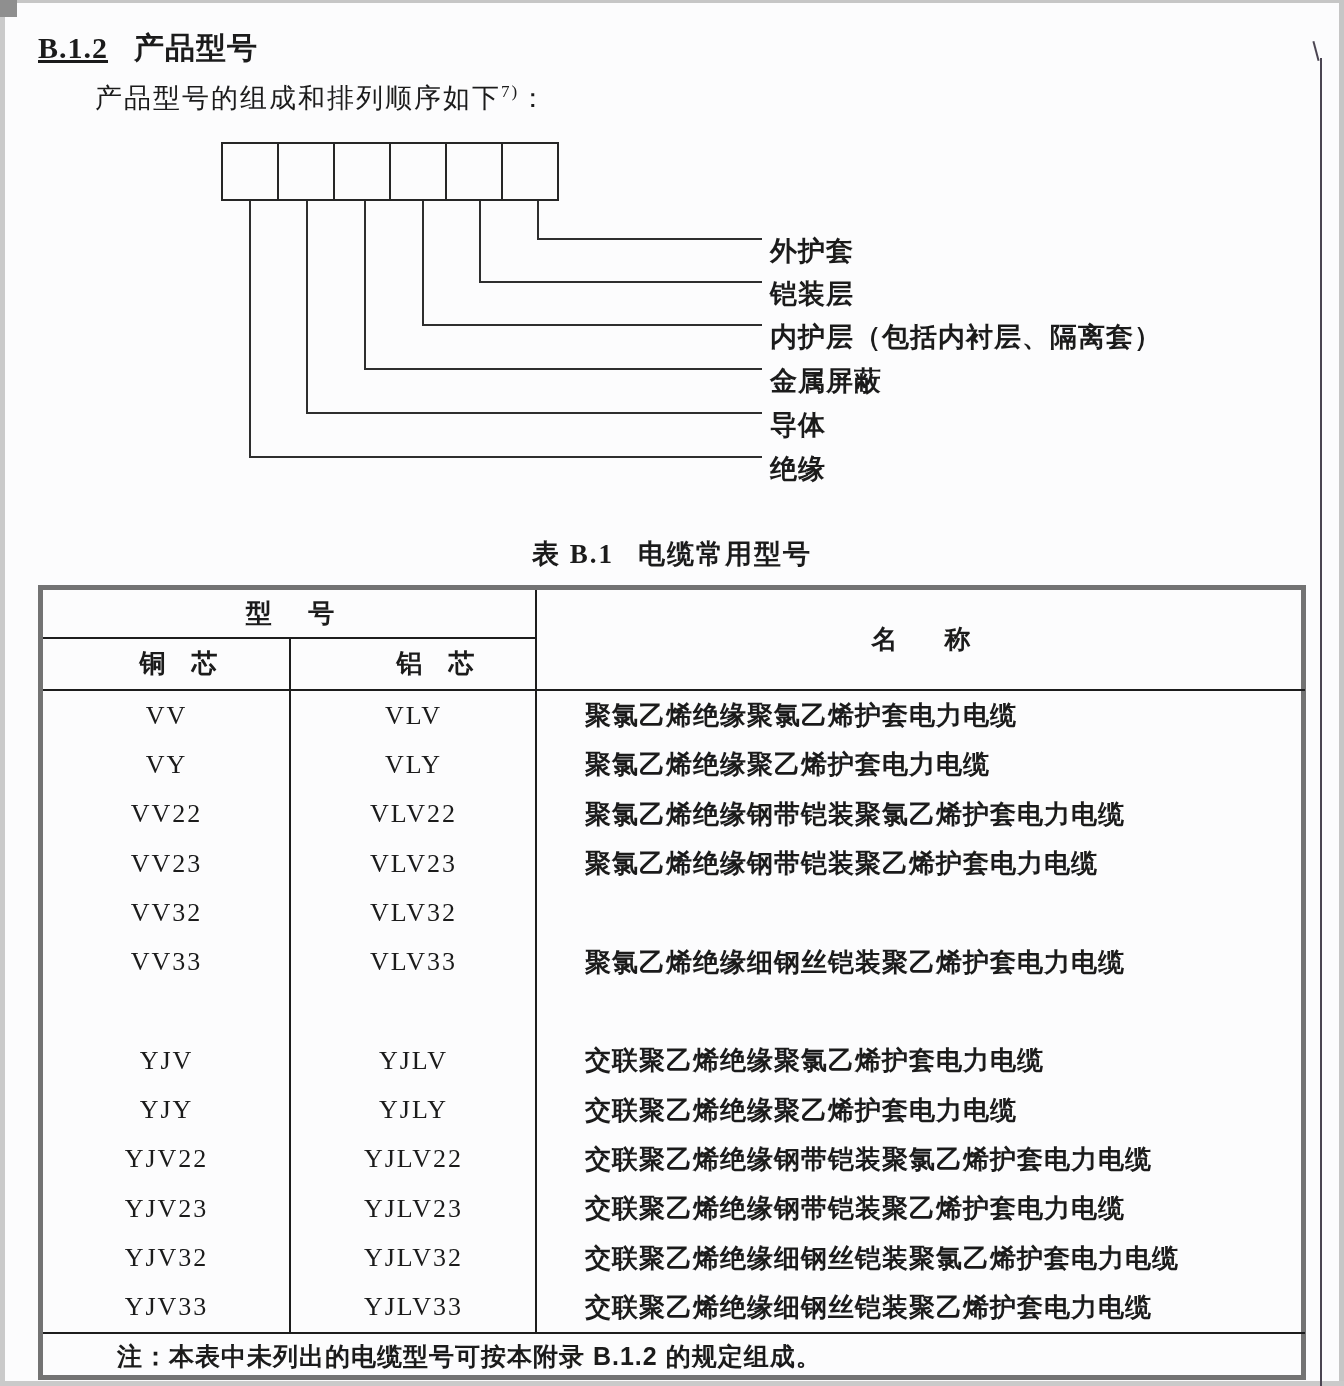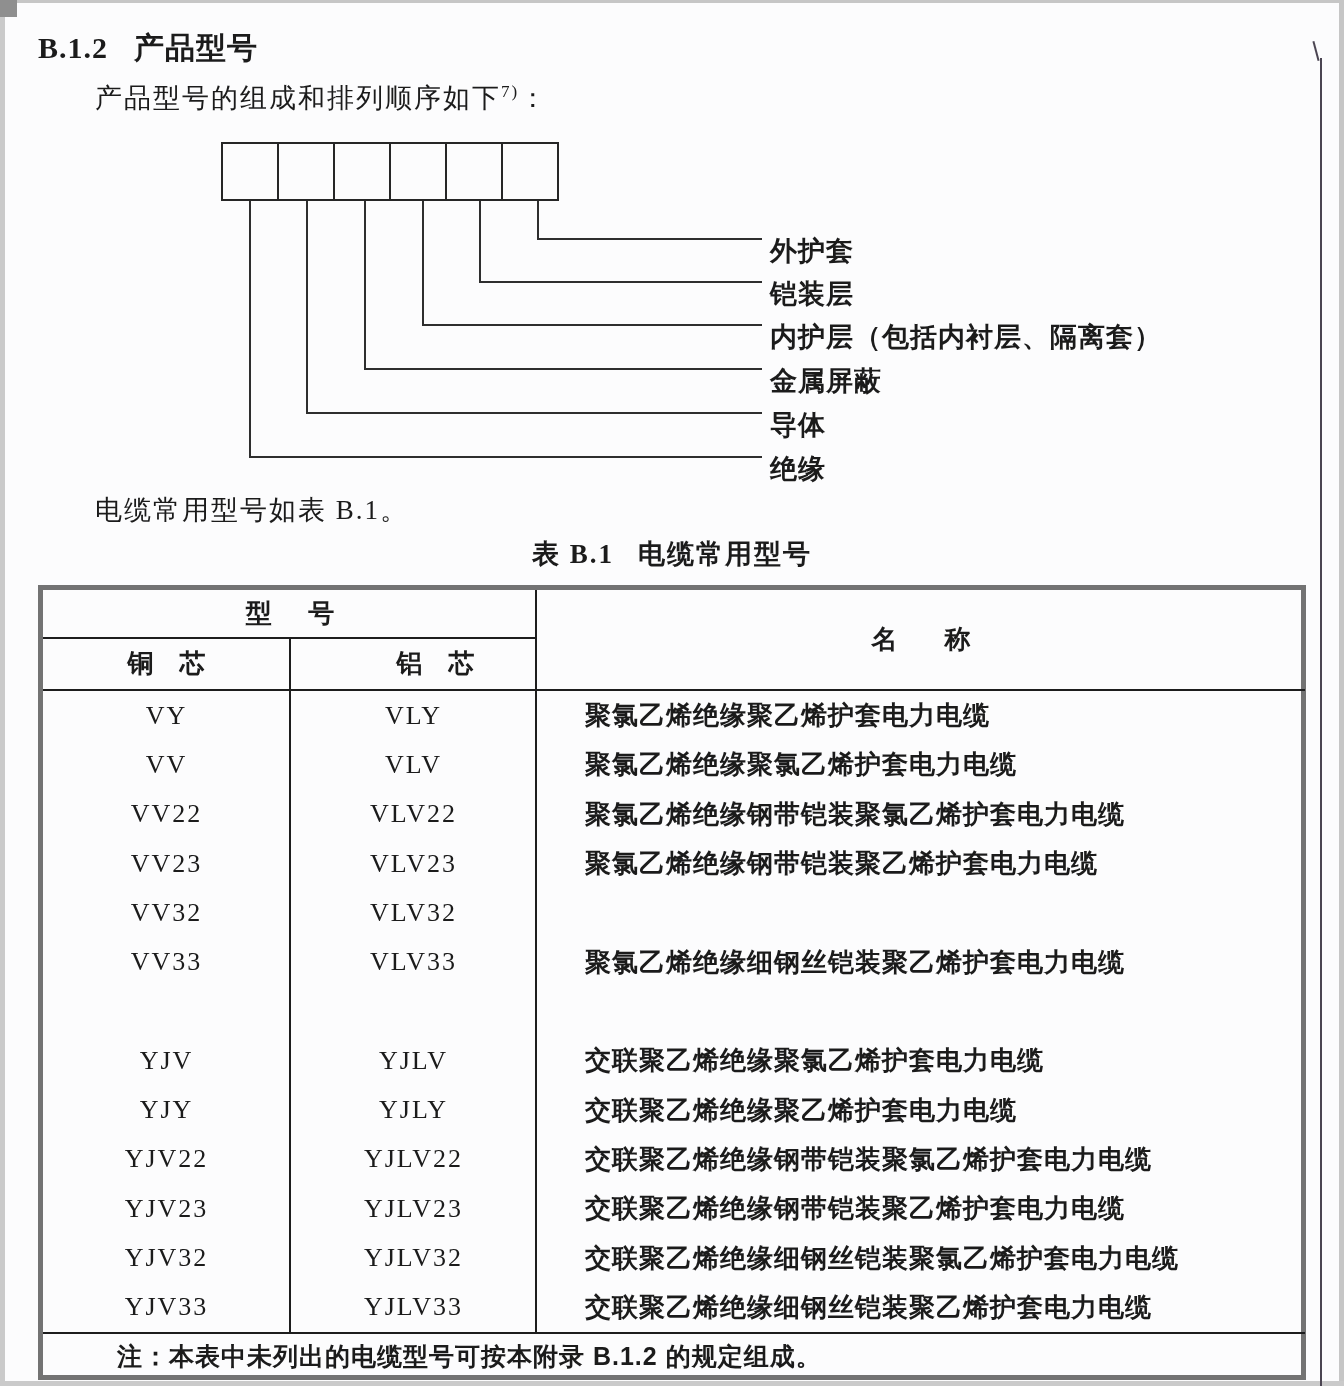--- a/index.html
+++ b/index.html
@@ -16,21 +16,21 @@
   .edge-bottom { left:0; bottom:0; width:1344px; height:5px; background:#cacaca; }
   .edge-corner { left:0; top:0; width:17px; height:17px; background:#8f8f8f; }
   .scanline    { position:absolute; left:1320px; top:58px; width:2px; height:1328px; background:#4b4552; }
   .scanline-tip{ position:absolute; left:1315px; top:41px; width:2px; height:20px; background:#4b4552; transform:rotate(-15deg); }
 
   
   .sec-heading {
     position:absolute; left:38px; top:28px; font-size:30px; font-weight:700;
     font-family:"Liberation Sans","DejaVu Sans",sans-serif; letter-spacing:1px;
   }
-  .sec-heading .num { font-family:"Liberation Serif","DejaVu Serif",serif; margin-right:26px; }
+  .sec-heading .num { font-family:"Liberation Serif","DejaVu Serif",serif; margin-right:26px;text-decoration:underline; }
   .intro { position:absolute; left:95px; top:80px; font-size:27px; letter-spacing:2px; }
   .intro sup { font-size:17px; }
   .table-intro { position:absolute; left:95px; top:492px; font-size:27px; letter-spacing:2px; }
 
   
   .pbox-row { position:absolute; left:221px; top:142px; display:flex; }
   .pbox { width:58px; height:59px; border:2px solid #262626; margin-left:-2px; box-sizing:border-box; background:transparent; }
   .pbox:first-child { margin-left:0; }
   .dline { position:absolute; background:#2e2e2e; }
   .dlabel {
@@ -52,21 +52,21 @@
   .tl-h1 { left:0; top:47px;  width:494px;  height:2px; }
   .tl-h2 { left:0; top:99px;  width:1262px; height:2px; }
   .tl-h3 { left:0; top:742px; width:1262px; height:2px; }
   .tl-v1 { left:246px; top:47px; width:2px; height:697px; }
   .tl-v2 { left:492px; top:0;    width:2px; height:744px; }
 
   .th { position:absolute; display:flex; align-items:center; justify-content:center;
         font-size:26px; font-weight:600; font-family:"Liberation Sans","DejaVu Sans",sans-serif; }
   .th-model { left:0;   top:0;    width:494px; height:47px; }
   .th-name  { left:494px; top:0;  width:768px; height:99px;border-radius:31px; }
-  .th-cu    { left:0;   top:47px; width:247px; height:52px; }
+  .th-cu    { left:12px;   top:47px; width:247px; height:52px; }
   .th-al    { left:247px; top:47px; width:291px; height:52px; }
   .gap-l > span { letter-spacing:1.4em; margin-right:-1.4em; }
   .gap-m > span { letter-spacing:1.0em; margin-right:-1.0em; }
   .gap-xl > span { letter-spacing:1.8em; margin-right:-1.8em; }
 
   .tbody { position:absolute; left:0; top:101px; width:1262px; height:641px;
            display:flex; flex-direction:column; }
   .trow { flex:1; display:flex; align-items:center; }
   .trow .c1 { width:247px; text-align:center; }
   .trow .c2 { width:247px; text-align:center; }
@@ -124,21 +124,20 @@
   <div class="dline" style="left:306px; top:412px; width:456px; height:2px;"></div>
   <div class="dline" style="left:249px; top:456px; width:513px; height:2px;"></div>
 
   <div class="dlabel" style="top:222px;">外护套</div>
   <div class="dlabel" style="top:265px;">铠装层</div>
   <div class="dlabel" style="top:308px;">内护层（包括内衬层、隔离套）</div>
   <div class="dlabel" style="top:352px;">金属屏蔽</div>
   <div class="dlabel" style="top:396px;">导体</div>
   <div class="dlabel" style="top:440px;">绝缘</div>
 
-  <div class="table-intro">电缆常用型号如表 B.1。</div>
 
   <div class="tbl-caption">
     <span class="cap-prefix">表 B.1</span><span>电缆常用型号</span>
   </div>
 
   <div class="tbl">
     <div class="tline tl-h1"></div>
     <div class="tline tl-h2"></div>
     <div class="tline tl-h3"></div>
     <div class="tline tl-v1"></div>
@@ -152,30 +151,30 @@
       </div>
     <div class="th th-cu gap-m">
         <span>铜芯</span>
       </div>
     <div class="th th-al gap-m">
         <span>铝芯</span>
       </div>
 
     <div class="tbody">
       <div class="trow">
+          <div class="c1 code">VV</div>
+          <div class="c2 code">VLV</div>
+          <div class="c3">聚氯乙烯绝缘聚氯乙烯护套电力电缆</div>
+        </div>
+      <div class="trow">
           <div class="c1 code">VY</div>
           <div class="c2 code">VLY</div>
           <div class="c3">聚氯乙烯绝缘聚乙烯护套电力电缆</div>
         </div>
       <div class="trow">
-          <div class="c1 code">VV</div>
-          <div class="c2 code">VLV</div>
-          <div class="c3">聚氯乙烯绝缘聚氯乙烯护套电力电缆</div>
-        </div>
-      <div class="trow">
           <div class="c1 code">VV22</div>
           <div class="c2 code">VLV22</div>
           <div class="c3">聚氯乙烯绝缘钢带铠装聚氯乙烯护套电力电缆</div>
         </div>
       <div class="trow">
           <div class="c1 code">VV23</div>
           <div class="c2 code">VLV23</div>
           <div class="c3">聚氯乙烯绝缘钢带铠装聚乙烯护套电力电缆</div>
         </div>
       <div class="trow">

